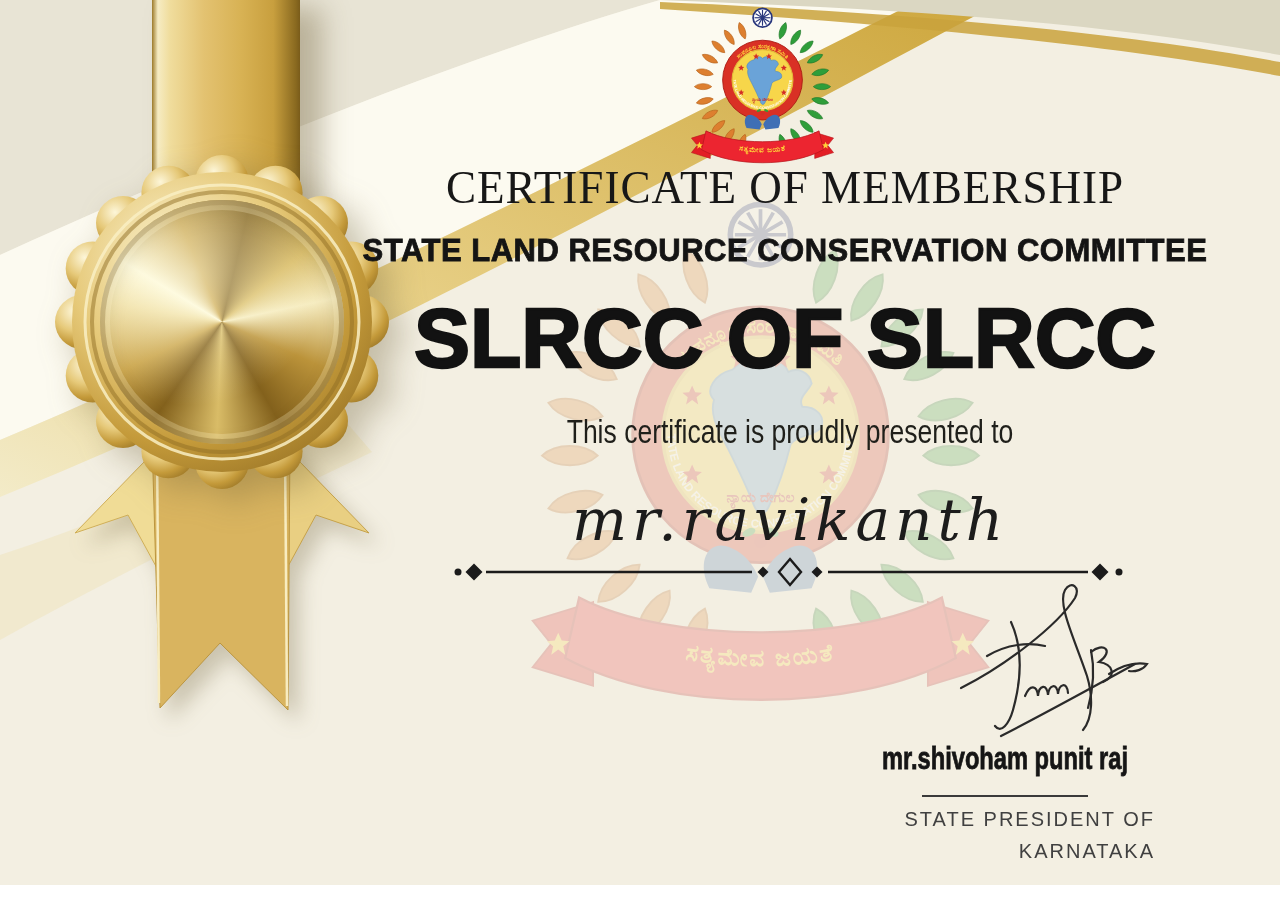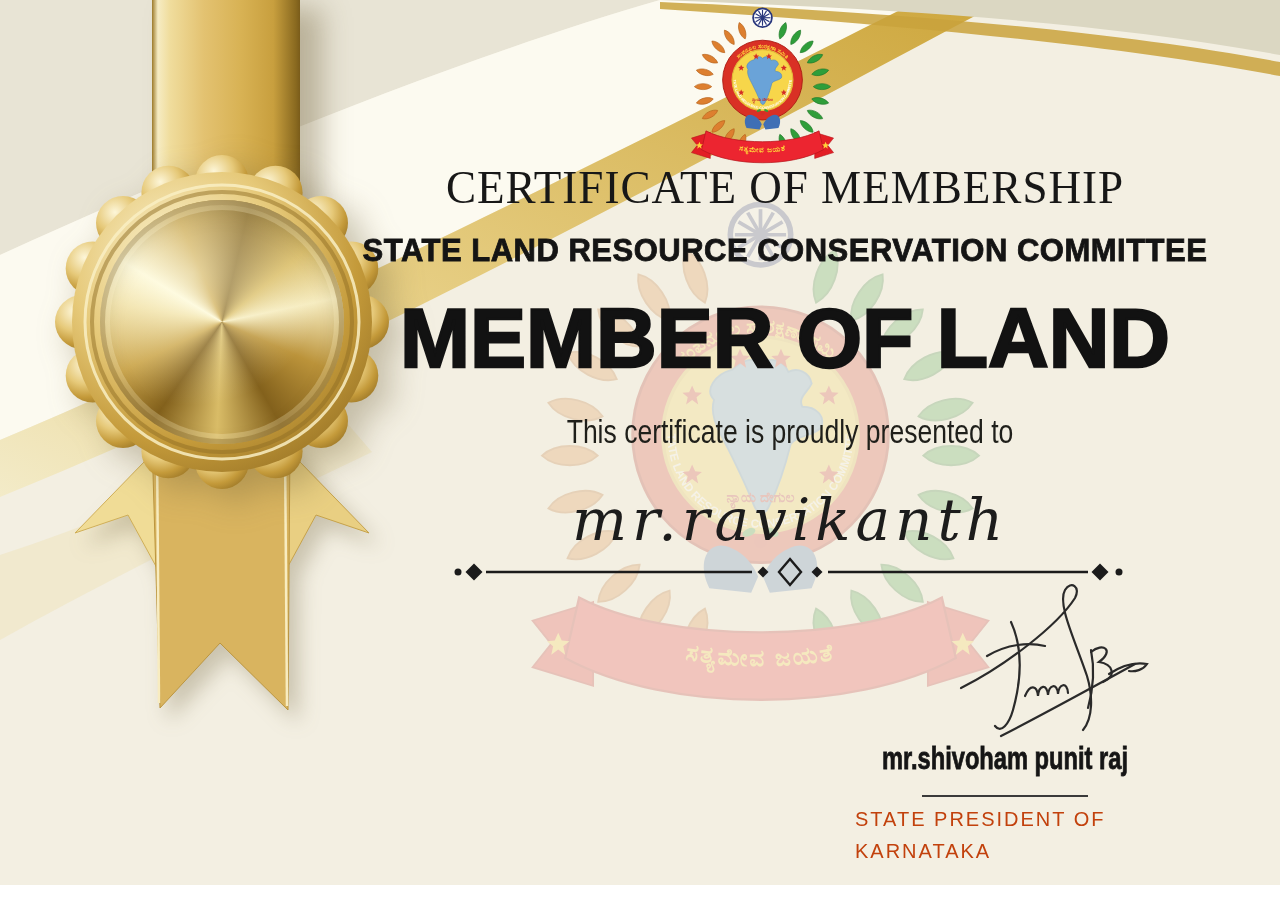--- a/index.html
+++ b/index.html
@@ -43,22 +43,22 @@
     font-size:34px;font-weight:400;color:#1f1f1a;transform:scaleX(.78);}
   .recipient{left:385px;top:466px;width:810px;text-align:center;
     font-family:"DejaVu Serif",serif;font-style:italic;font-weight:400;
     font-size:58px;letter-spacing:5px;color:#1c1c1c;margin-top:20px;}
   .divider{left:452px;top:558px;width:676px;height:30px;}
   .signature{left:945px;top:578px;width:230px;height:160px;}
   .sig-name{left:835px;top:740px;width:340px;text-align:center;
     font-weight:700;font-size:32px;color:#151515;transform:scaleX(.74);
     -webkit-text-stroke:.8px #151515;white-space:nowrap;}
   .sig-rule{left:922px;top:795px;width:166px;height:2px;background:#3a3a3a;}
-  .desig{left:855px;width:300px;text-align:left;font-size:20px;
-    letter-spacing:2px;color:#c2410c;}
+  .desig{left:855px;width:300px;text-align:right;font-size:20px;
+    letter-spacing:2px;color:#404040;}
   .desig1{top:808px;} .desig2{top:840px;}
 </style>
 </head>
 <body>
 
 <div class="page">
 
   <svg width="0" height="0" aria-hidden="true">
     <defs>
       <radialGradient id="goldRosette" cx="35%" cy="30%" r="80%">
@@ -212,21 +212,21 @@
     </g>
   </svg>
   <div class="abs disc"></div>
 
   <svg class="abs emblem-top" viewBox="0 0 200 220">
     <use href="#emblem-sym"></use>
   </svg>
 
   <div class="abs title">CERTIFICATE OF MEMBERSHIP</div>
   <div class="abs org">STATE LAND RESOURCE CONSERVATION COMMITTEE</div>
-  <div class="abs heading">MEMBER OF LAND</div>
+  <div class="abs heading">SLRCC OF SLRCC</div>
   <div class="abs presented">This certificate is proudly presented to</div>
   <div class="abs recipient">mr.ravikanth</div>
 
   <svg class="abs divider" viewBox="0 0 676 30">
     <circle cx="6" cy="14" r="3.5" fill="#1b1b1b"></circle>
     <polygon points="22,5.5 30.5,14 22,22.5 13.5,14" fill="#1b1b1b"></polygon>
     <line x1="34" y1="14" x2="300" y2="14" stroke="#1b1b1b" stroke-width="2.4"></line>
     <polygon points="311,8.5 316.5,14 311,19.5 305.5,14" fill="#1b1b1b"></polygon>
     <polygon points="338,1 349,14 338,27 327,14" fill="none" stroke="#1b1b1b" stroke-width="2.4"></polygon>
     <polygon points="365,8.5 370.5,14 365,19.5 359.5,14" fill="#1b1b1b"></polygon>

